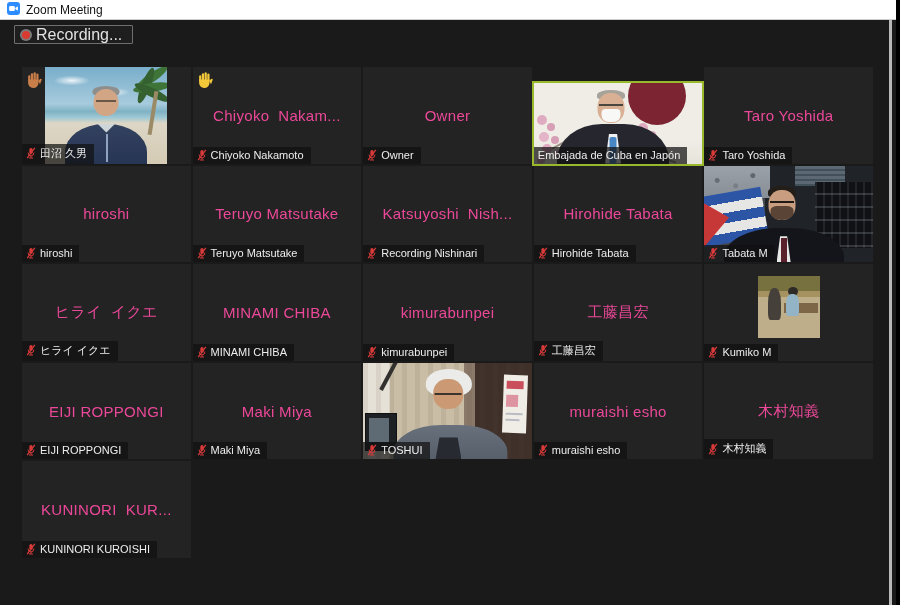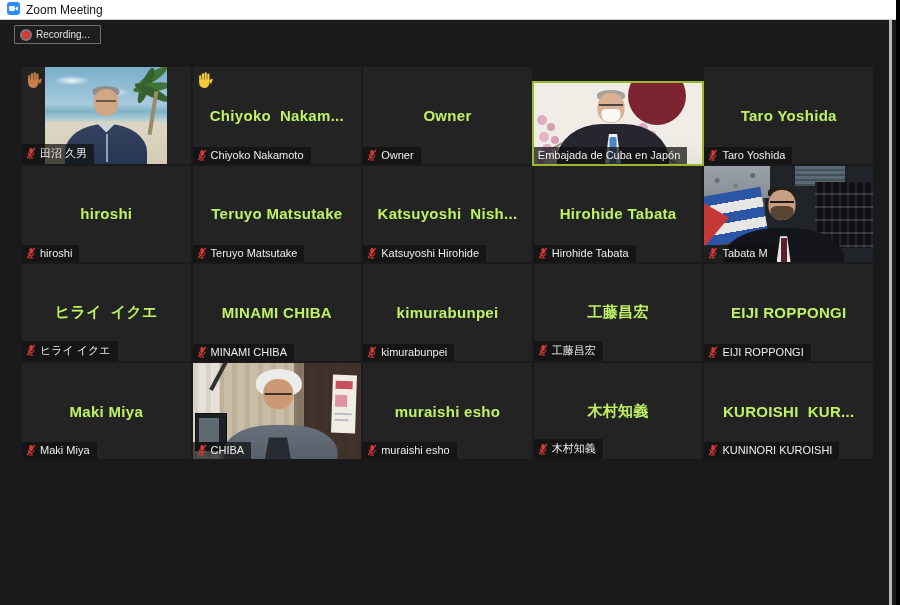--- a/index.html
+++ b/index.html
@@ -12,35 +12,35 @@
             border-bottom:1px solid #cfcfcf;display:flex;align-items:center;gap:6px;
             padding-left:7px;box-sizing:border-box;}
   .titlebar .title{font-size:12px;color:#111;}
 
   
   .recording-btn{position:absolute;left:14px;top:25px;height:17px;
                  display:flex;align-items:center;gap:6px;padding:0 10px 0 7px;
                  background:#1e1e1e;border:1px solid #6f6f6f;border-radius:1px;}
   .rec-dot{width:8px;height:8px;border-radius:50%;background:var(--rec-red,#d93a2f);
            box-shadow:0 0 0 2px #7a7a7a;}
-  .recording-btn .rec-label{font-size:10px;color:#e2e2e2;}
+  .recording-btn .rec-label{font-size:16px;color:#e2e2e2;}
 
   
   .window-edge{position:absolute;top:20px;right:4px;width:3px;height:585px;background:#d6d6d6;opacity:.85;}
 
   
   .grid{position:absolute;left:22px;top:67px;width:851px;height:491px;
         display:grid;grid-template-columns:repeat(5,1fr);grid-template-rows:repeat(5,1fr);
         gap:2px;}
   .tile{position:relative;background:var(--tile-bg,#232323);overflow:hidden;}
   .tile.active{box-shadow:0 0 0 2px var(--active-outer,#9ab82b),
                inset 0 0 0 2px var(--active-inner,#f4ef5e);margin-top:16px;}
 
   .center-name{position:absolute;inset:0;display:flex;align-items:center;justify-content:center;
-               color:#bef264;font-weight:700;font-size:15px;white-space:pre;letter-spacing:.3px;}
+               color:#ec4899;font-weight:400;font-size:15px;white-space:pre;letter-spacing:.3px;}
 
   .hand{position:absolute;left:5px;top:4px;z-index:5;line-height:0;}
 
   .label{position:absolute;left:0;bottom:0;z-index:6;display:flex;align-items:center;gap:4px;
          background:rgba(16,16,16,.72);padding:2px 7px 3px 4px;}
   .label-text{font-size:11px;color:#ededed;white-space:nowrap;}
   .mic{color:var(--mic-red,#d83a3a);line-height:0;}
 
   
   .scene-slot,.vid-full{position:absolute;inset:0;}
@@ -350,21 +350,21 @@
     <span class="label">
       <span class="mic">
         <svg width="10" height="12" viewBox="0 0 12 14">
           <rect x="4" y="1" width="4" height="7" rx="2" fill="currentColor"></rect>
           <path d="M2.5 6.5 a3.5 4 0 0 0 7 0" fill="none" stroke="currentColor" stroke-width="1.2"></path>
           <line x1="6" y1="10.5" x2="6" y2="12.6" stroke="currentColor" stroke-width="1.2"></line>
           <line x1="3.6" y1="13" x2="8.4" y2="13" stroke="currentColor" stroke-width="1.2"></line>
           <line x1="10.6" y1="0.8" x2="1.4" y2="13.2" stroke="currentColor" stroke-width="1.5"></line>
         </svg>
       </span>
-      <span class="label-text">Katsuyoshi Hirohide</span>
+      <span class="label-text">Recording Nishinari</span>
     </span>
   </div>
       <div class="tile">
     <div class="scene-slot"></div>
     <span class="center-name">Hirohide Tabata</span>
 
     <span class="label">
       <span class="mic">
         <svg width="10" height="12" viewBox="0 0 12 14">
           <rect x="4" y="1" width="4" height="7" rx="2" fill="currentColor"></rect>
@@ -471,20 +471,43 @@
           <path d="M2.5 6.5 a3.5 4 0 0 0 7 0" fill="none" stroke="currentColor" stroke-width="1.2"></path>
           <line x1="6" y1="10.5" x2="6" y2="12.6" stroke="currentColor" stroke-width="1.2"></line>
           <line x1="3.6" y1="13" x2="8.4" y2="13" stroke="currentColor" stroke-width="1.2"></line>
           <line x1="10.6" y1="0.8" x2="1.4" y2="13.2" stroke="currentColor" stroke-width="1.5"></line>
         </svg>
       </span>
       <span class="label-text">工藤昌宏</span>
     </span>
   </div>
       <div class="tile">
+    <div class="scene-slot">
+  <div class="avatar sc-bench">
+    <div class="bn-seat"></div>
+    <div class="bn-statue"></div>
+    <div class="bn-hair"></div>
+    <div class="bn-woman"></div>
+  </div>
+</div>
+
+    <span class="label">
+      <span class="mic">
+        <svg width="10" height="12" viewBox="0 0 12 14">
+          <rect x="4" y="1" width="4" height="7" rx="2" fill="currentColor"></rect>
+          <path d="M2.5 6.5 a3.5 4 0 0 0 7 0" fill="none" stroke="currentColor" stroke-width="1.2"></path>
+          <line x1="6" y1="10.5" x2="6" y2="12.6" stroke="currentColor" stroke-width="1.2"></line>
+          <line x1="3.6" y1="13" x2="8.4" y2="13" stroke="currentColor" stroke-width="1.2"></line>
+          <line x1="10.6" y1="0.8" x2="1.4" y2="13.2" stroke="currentColor" stroke-width="1.5"></line>
+        </svg>
+      </span>
+      <span class="label-text">Kumiko M</span>
+    </span>
+  </div>
+      <div class="tile">
     <div class="scene-slot"></div>
     <span class="center-name">EIJI ROPPONGI</span>
 
     <span class="label">
       <span class="mic">
         <svg width="10" height="12" viewBox="0 0 12 14">
           <rect x="4" y="1" width="4" height="7" rx="2" fill="currentColor"></rect>
           <path d="M2.5 6.5 a3.5 4 0 0 0 7 0" fill="none" stroke="currentColor" stroke-width="1.2"></path>
           <line x1="6" y1="10.5" x2="6" y2="12.6" stroke="currentColor" stroke-width="1.2"></line>
           <line x1="3.6" y1="13" x2="8.4" y2="13" stroke="currentColor" stroke-width="1.2"></line>
@@ -530,21 +553,21 @@
     <span class="label">
       <span class="mic">
         <svg width="10" height="12" viewBox="0 0 12 14">
           <rect x="4" y="1" width="4" height="7" rx="2" fill="currentColor"></rect>
           <path d="M2.5 6.5 a3.5 4 0 0 0 7 0" fill="none" stroke="currentColor" stroke-width="1.2"></path>
           <line x1="6" y1="10.5" x2="6" y2="12.6" stroke="currentColor" stroke-width="1.2"></line>
           <line x1="3.6" y1="13" x2="8.4" y2="13" stroke="currentColor" stroke-width="1.2"></line>
           <line x1="10.6" y1="0.8" x2="1.4" y2="13.2" stroke="currentColor" stroke-width="1.5"></line>
         </svg>
       </span>
-      <span class="label-text">CHIBA</span>
+      <span class="label-text">TOSHUI</span>
     </span>
   </div>
       <div class="tile">
     <div class="scene-slot"></div>
     <span class="center-name">muraishi esho</span>
 
     <span class="label">
       <span class="mic">
         <svg width="10" height="12" viewBox="0 0 12 14">
           <rect x="4" y="1" width="4" height="7" rx="2" fill="currentColor"></rect>
@@ -569,21 +592,21 @@
           <line x1="6" y1="10.5" x2="6" y2="12.6" stroke="currentColor" stroke-width="1.2"></line>
           <line x1="3.6" y1="13" x2="8.4" y2="13" stroke="currentColor" stroke-width="1.2"></line>
           <line x1="10.6" y1="0.8" x2="1.4" y2="13.2" stroke="currentColor" stroke-width="1.5"></line>
         </svg>
       </span>
       <span class="label-text">木村知義</span>
     </span>
   </div>
       <div class="tile">
     <div class="scene-slot"></div>
-    <span class="center-name">KUROISHI  KUR...</span>
+    <span class="center-name">KUNINORI  KUR...</span>
 
     <span class="label">
       <span class="mic">
         <svg width="10" height="12" viewBox="0 0 12 14">
           <rect x="4" y="1" width="4" height="7" rx="2" fill="currentColor"></rect>
           <path d="M2.5 6.5 a3.5 4 0 0 0 7 0" fill="none" stroke="currentColor" stroke-width="1.2"></path>
           <line x1="6" y1="10.5" x2="6" y2="12.6" stroke="currentColor" stroke-width="1.2"></line>
           <line x1="3.6" y1="13" x2="8.4" y2="13" stroke="currentColor" stroke-width="1.2"></line>
           <line x1="10.6" y1="0.8" x2="1.4" y2="13.2" stroke="currentColor" stroke-width="1.5"></line>
         </svg>

